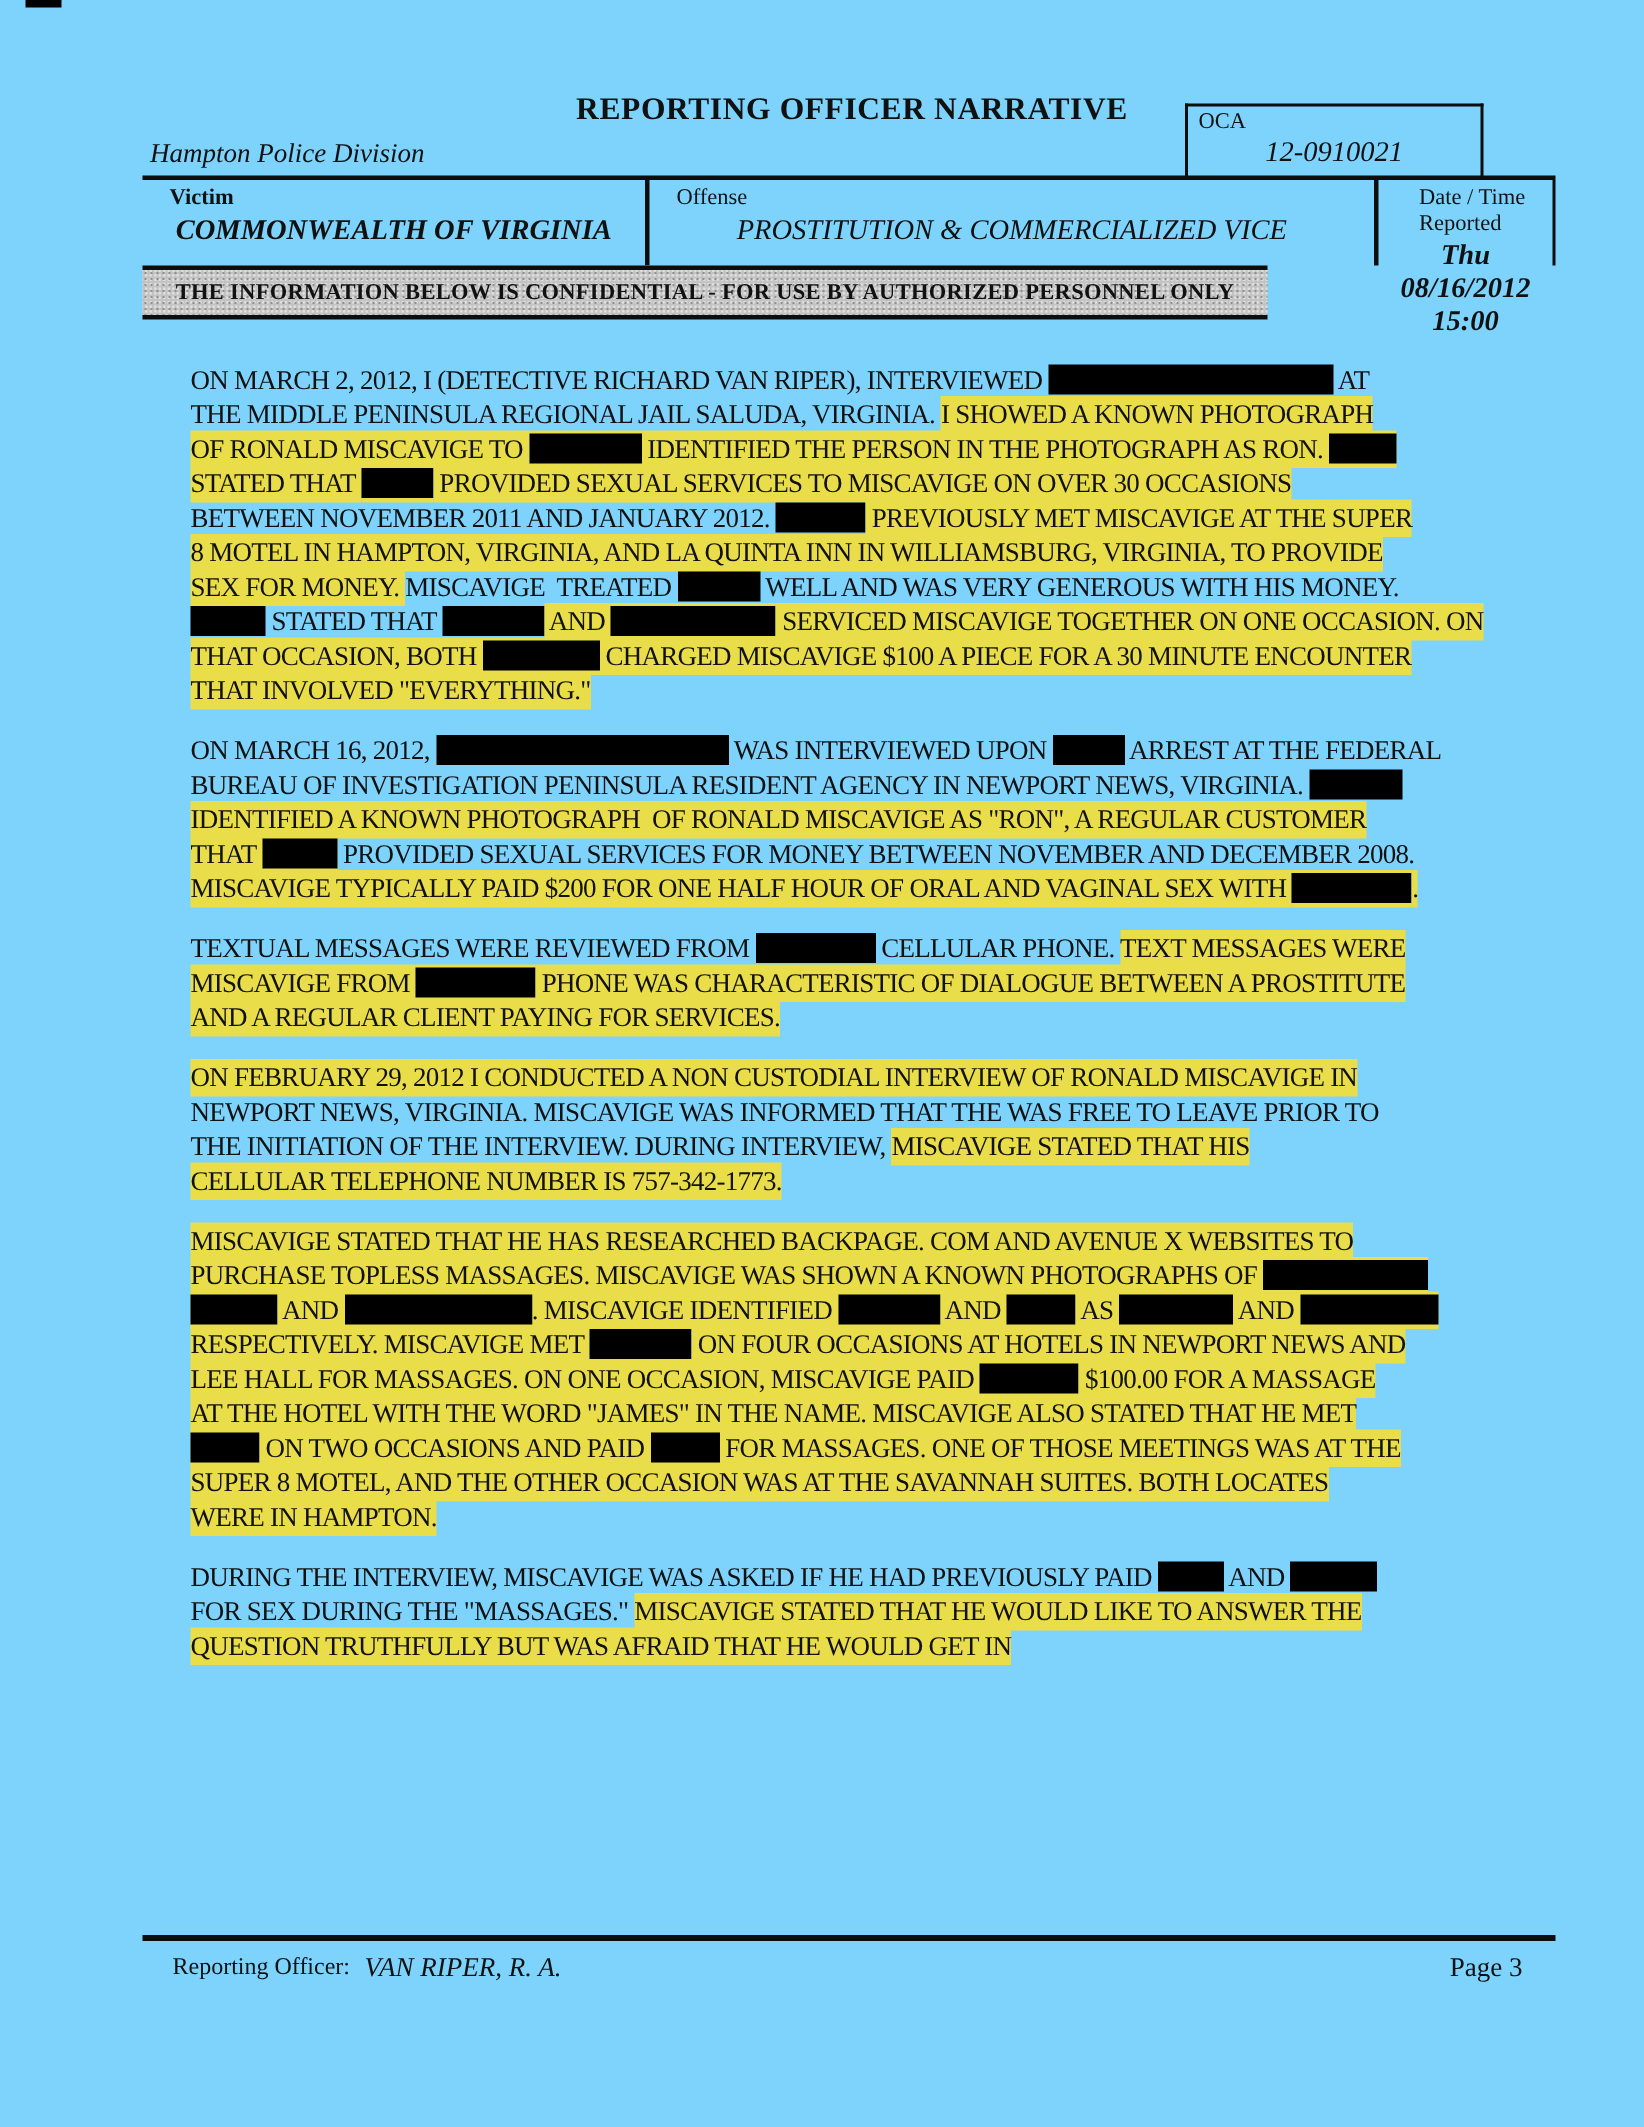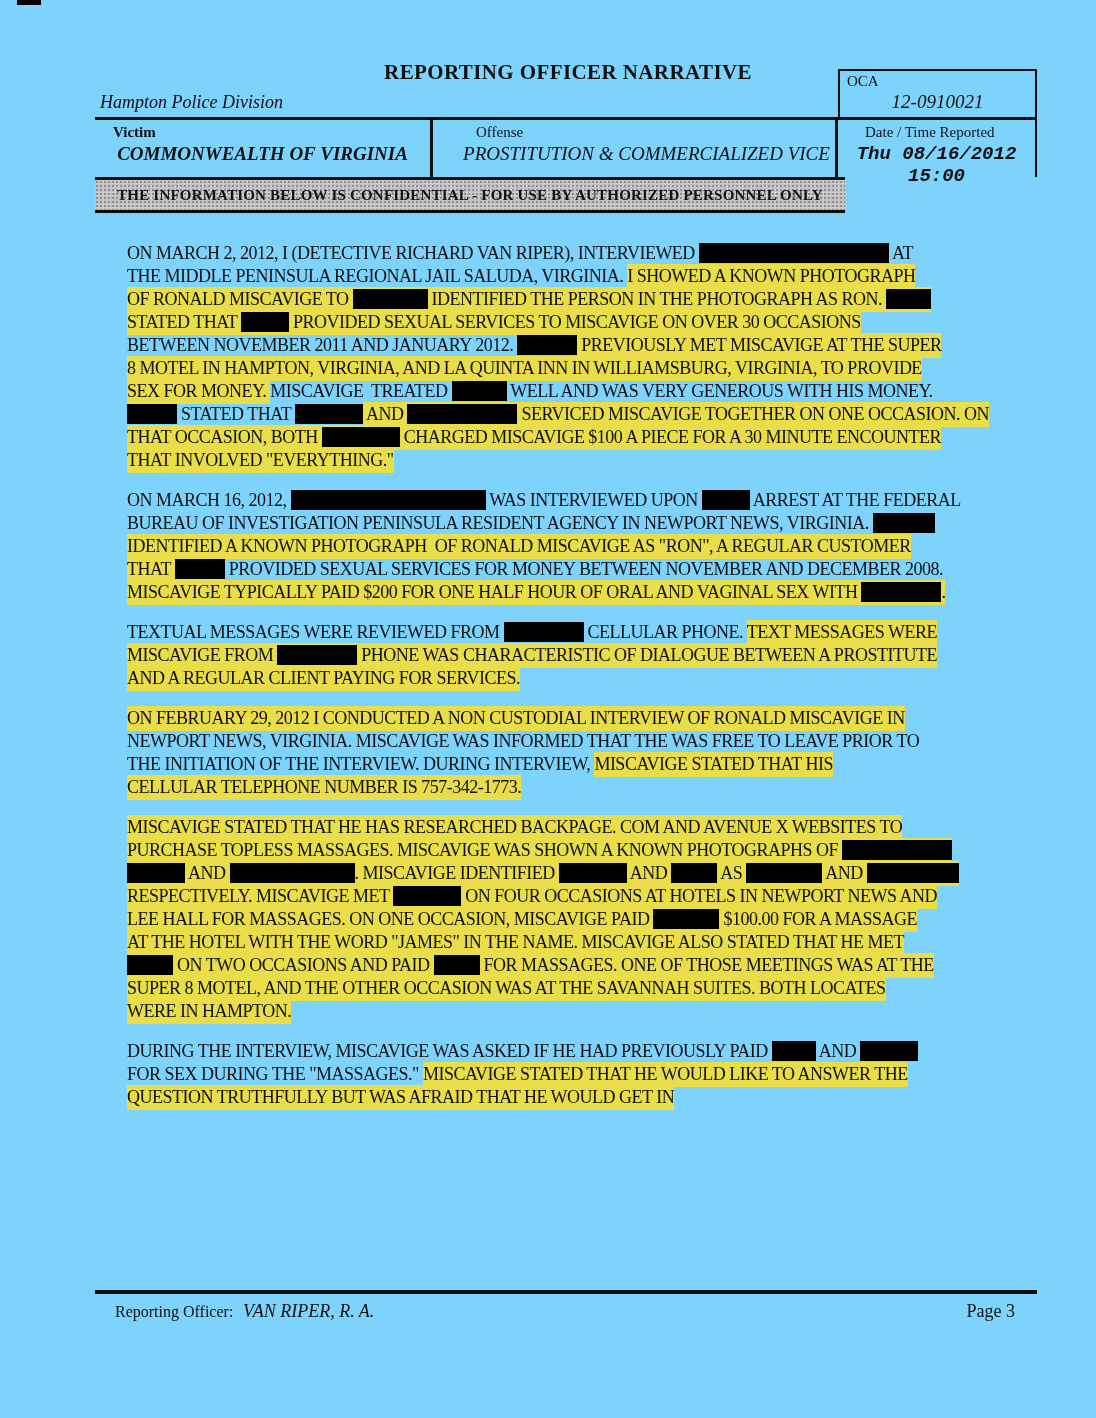--- a/index.html
+++ b/index.html
@@ -18,38 +18,38 @@
   .title{
     position:absolute;left:98px;top:60px;width:940px;
     text-align:center;font-weight:bold;font-size:21px;letter-spacing:.4px;
   }
   .agency{
     position:absolute;left:100px;top:92px;
     font-style:italic;font-size:18px;
   }
   .head-rule{position:absolute;left:95px;top:117px;width:942px;height:3px;background:#0d0d0d;}
   .oca-box{
-    position:absolute;left:838px;top:69px;width:195px;height:48px;
+    position:absolute;left:790px;top:69px;width:195px;height:48px;
     border:2px solid #0d0d0d;border-bottom:none;
   }
   .oca-label{font-size:15px;padding:2px 0 0 7px;}
   .oca-value{font-size:19px;font-style:italic;text-align:center;margin-top:1px;}
 
   .info-row{
     position:absolute;left:95px;top:120px;width:942px;height:57px;
     display:flex;
   }
   .cell{position:relative;box-sizing:border-box;}
   .cell-victim{width:338px;border-right:3px solid #0d0d0d;font-weight:bold;}
-  .cell-offense{width:405px;border-right:3px solid #0d0d0d;padding-left:25px;}
+  .cell-offense{width:486px;border-right:3px solid #0d0d0d;}
   .cell-date{flex:1;border-right:2px solid #0d0d0d;}
   .cell-label{font-size:15px;padding:4px 0 0 18px;}
   .cell-date .cell-label{padding-left:27px;}
   .cell-value{font-size:19px;font-style:italic;text-align:center;margin-top:2px;}
-  .cell-date .cell-value{font-weight:bold;font-family:Liberation Mono, monospace;}
+  .cell-date .cell-value{font-weight:bold;}
 
   .banner{
     position:absolute;left:95px;top:177px;width:750px;height:30px;
     border-top:3px solid #0d0d0d;border-bottom:3px solid #0d0d0d;
     box-sizing:content-box;
     background-color:#c3c3c3;
     background-image:
       radial-gradient(#8f8f8f 0.8px, transparent 0.9px),
       radial-gradient(#e2e2e2 0.8px, transparent 0.9px);
     background-size:4px 4px,3px 3px;

